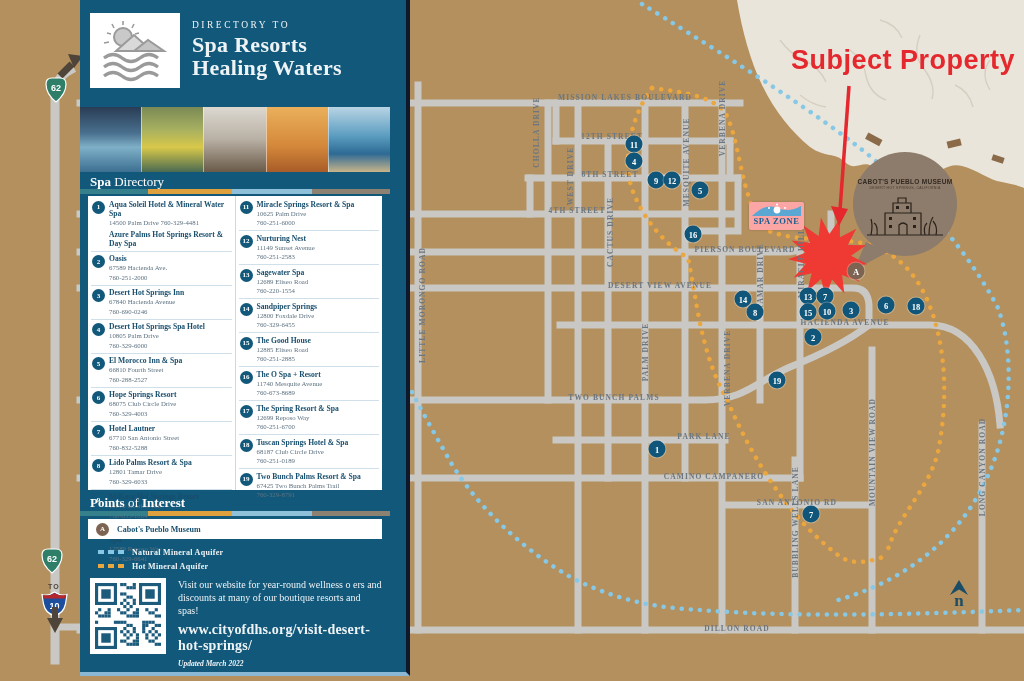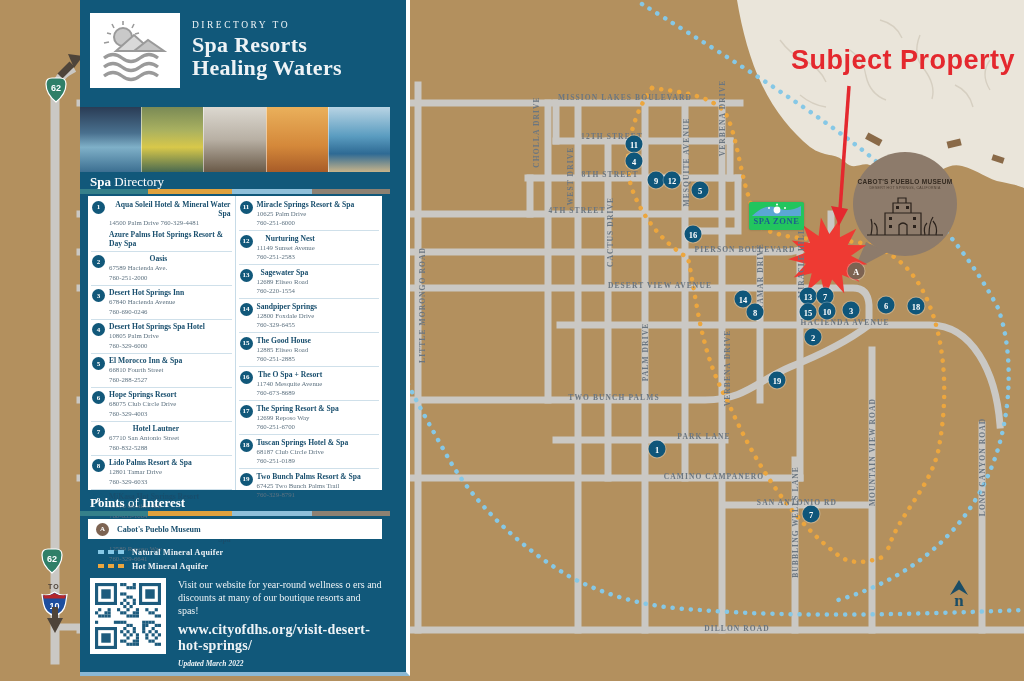--- a/index.html
+++ b/index.html
@@ -24,57 +24,57 @@
       font-family:"Liberation Sans",sans-serif;font-weight:bold;font-size:27px;
       color:#e4282e;white-space:nowrap;letter-spacing:.5px;}
 
   
   #museum{position:absolute;left:853px;top:152px;width:104px;height:104px;border-radius:50%;
       background:#8d7b6b;z-index:2;text-align:center;padding-top:26px;}
   #museum .m-title{font:bold 6.5px "Liberation Sans",sans-serif;color:#342a20;letter-spacing:.3px;}
   #museum .m-sub{font:3.5px "Liberation Sans",sans-serif;color:#4a3c30;letter-spacing:.3px;margin-top:1px;}
 
   
-  #spazone{position:absolute;left:749px;top:202px;width:55px;height:28px;background:#22c55e;
+  #spazone{position:absolute;left:749px;top:202px;width:55px;height:28px;background:#fca5a5;
       z-index:2;border-radius:2px;box-shadow:0 0 2px rgba(0,0,0,.25);overflow:hidden;}
   #spazone .sz-text{font:bold 8.5px "Liberation Serif",serif;color:#1c5d8f;text-align:center;
       letter-spacing:.6px;margin-top:0px;}
 
   
   #north{position:absolute;left:948px;top:580px;z-index:3;text-align:center;width:22px;}
   #north .n-letter{font:bold 17px "Liberation Serif",serif;color:#1b4d66;line-height:12px;}
 
   
   .shield{position:absolute;z-index:2;}
   .to-label{position:absolute;z-index:2;font:bold 7px "Liberation Sans",sans-serif;color:#4e443a;letter-spacing:1px;}
 
   
   #sidebar{position:absolute;left:80px;top:0;width:330px;height:676px;background:#11587a;
-      border-right:4px solid #ffffff;border-bottom:4px solid #8ab8d4;z-index:5;}
+      border-right:4px solid #0f172a;border-bottom:4px solid #8ab8d4;z-index:5;}
   #logo-box{position:absolute;left:10px;top:13px;width:90px;height:75px;background:#fff;}
   #hdr-text{position:absolute;left:112px;top:20px;color:#eef3f6;}
   #hdr-eyebrow{font-size:9.5px;letter-spacing:2.5px;margin-bottom:3px;}
   .hdr-title{font-size:22px;font-weight:bold;line-height:23px;letter-spacing:.3px;}
   #photos{position:absolute;left:0;top:107px;width:310px;height:65px;display:flex;}
   #photos div{flex:1;border-left:1px solid rgba(255,255,255,.5);}
   #photos div:first-child{border-left:none;}
   #spa-dir-bar{position:absolute;left:10px;top:174px;color:#fff;font-size:13px;}
   .stripe{position:absolute;left:0;width:310px;height:5px;display:flex;}
   .stripe i{display:block;height:5px;}
   .st1{background:#35808a;width:22%;} .st2{background:#dfa13d;width:27%;}
   .st3{background:#8fc0da;width:26%;} .st4{background:#8d8172;width:25%;}
 
   #dir-panel{position:absolute;left:8px;top:196px;width:294px;height:294px;background:#fff;display:flex;}
   .dcol{flex:1;padding:1px 3px 0 3px;}
   .dcol.right{border-left:1px solid #c7dbe7;}
   .entry{display:flex;gap:4px;padding:2.5px 1px;border-bottom:1px solid #cfe0ea;}
   .entry:last-child{border-bottom:none;}
   .e-circ{flex:none;width:13px;height:13px;border-radius:50%;background:#11587a;color:#fff;
       font:bold 7px "Liberation Serif",serif;display:flex;align-items:center;justify-content:center;margin-top:1px;}
-  .e-name{font-weight:bold;font-size:7.6px;color:#184e6d;line-height:9px;text-align:right;}
+  .e-name{font-weight:bold;font-size:7.6px;color:#184e6d;line-height:9px;}
   .e-addr{font-size:6.8px;color:#5e7280;line-height:8.5px;margin-top:1px;}
   .e-extra{font-weight:bold;font-size:7.6px;color:#184e6d;line-height:9px;margin-top:3px;}
 
   #poi-hdr{position:absolute;left:10px;top:495px;color:#fff;font-size:13px;}
   #poi-row{position:absolute;left:8px;top:519px;width:294px;height:20px;background:#fff;
       display:flex;align-items:center;gap:8px;padding-left:8px;}
   #poi-row .e-circ{background:#7d6352;margin-top:0;}
   #poi-row .poi-name{font-weight:bold;font-size:8px;color:#184e6d;}
 
   #legend{position:absolute;left:18px;top:545px;}

